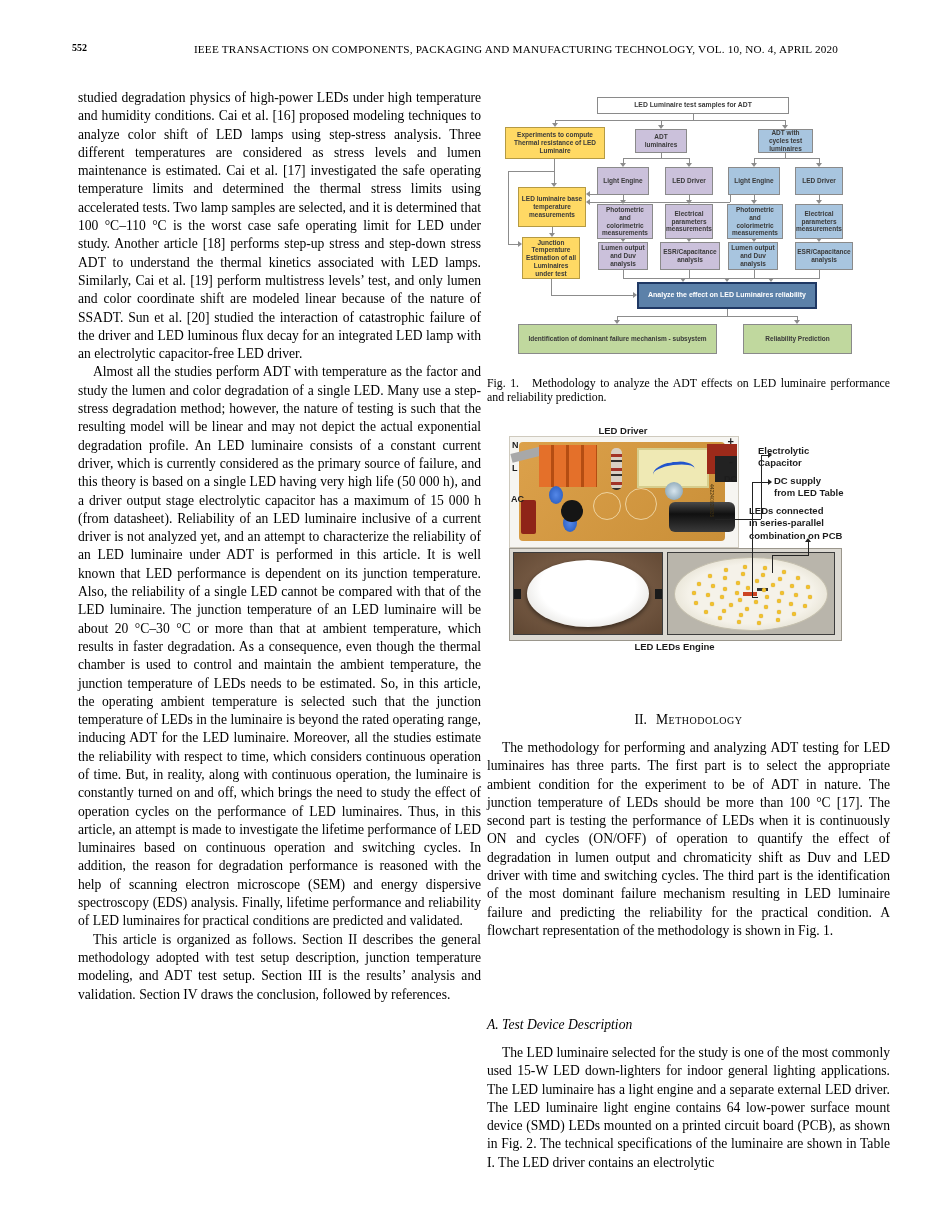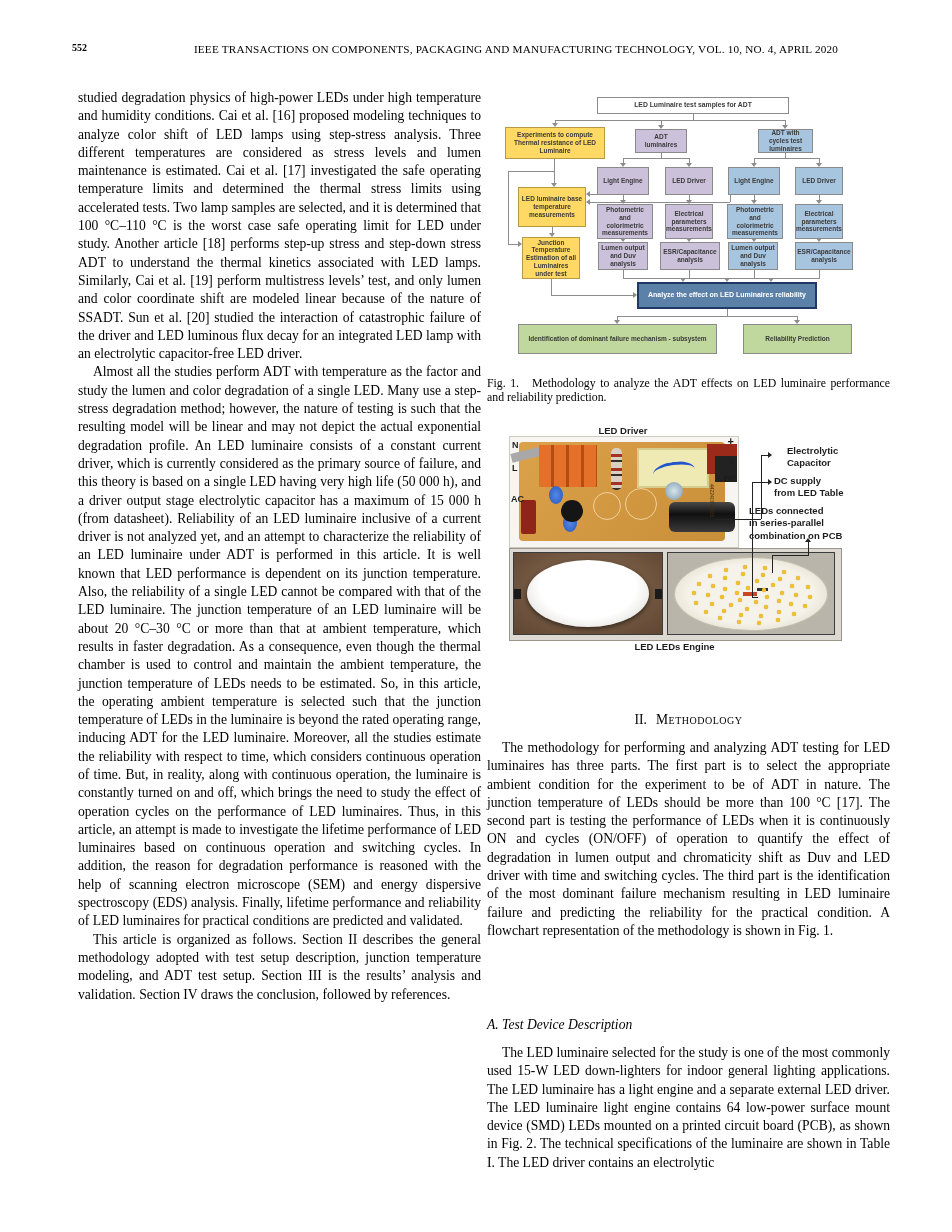--- a/index.html
+++ b/index.html
@@ -212,21 +212,21 @@
           <div class="serial">442240928835</div>
         </div>
         <div class="pin-lab" style="left:2px;top:3px">N</div>
         <div class="pin-lab" style="left:2px;top:26px">L</div>
         <div class="pin-lab" style="left:1px;top:57px">AC</div>
         <div class="pin-lab" style="right:4px;top:-2px;font-size:11px">+</div>
         <div class="pin-lab" style="right:5px;top:18px;font-size:11px">-</div>
         <div class="pin-lab" style="right:1px;top:37px">DC</div>
       </div>
 
-      <div class="f2lab" style="left:285px;top:20px">Electrolytic
+      <div class="f2lab" style="left:256px;top:20px">Electrolytic
 Capacitor</div>
       <div class="f2lab" style="left:272px;top:50px">DC supply
 from LED Table</div>
       <div class="f2lab" style="left:247px;top:80px">LEDs connected
 in series-parallel
 combination on PCB</div>
       <i class="h" style="left:213px;top:94px;width:46px;background:#222"></i>
       <i class="v" style="left:259px;top:30px;height:64px;background:#222"></i>
       <i class="h" style="left:259px;top:30px;width:8px;background:#222"></i>
       <i class="ar" style="left:266px;top:27px;border-left-color:#222"></i>

